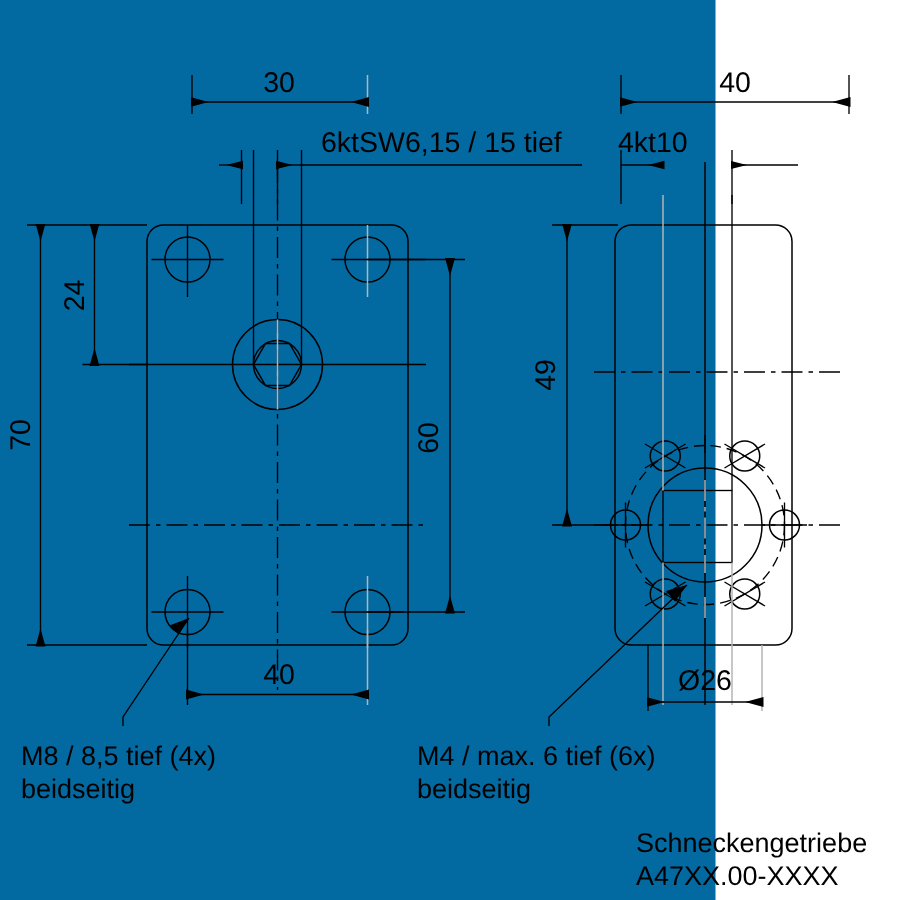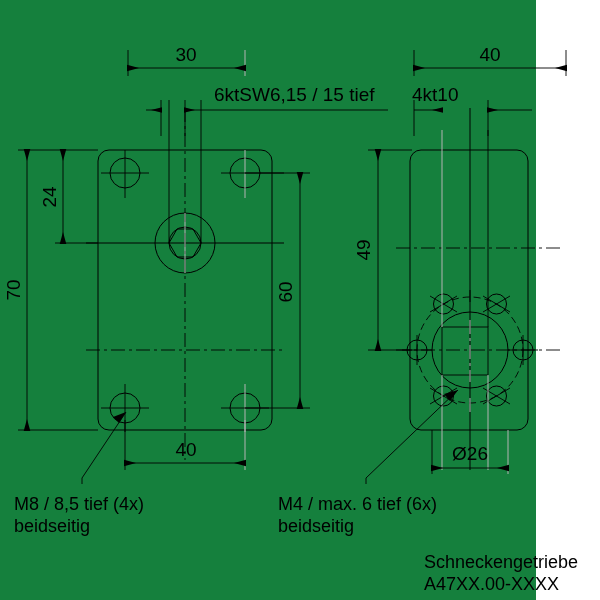--- a/index.html
+++ b/index.html
@@ -8,23 +8,23 @@
     background: #ffffff;
   }
   body {
     width: 600px;
     height: 600px;
     font-family: "Liberation Sans", sans-serif;
     overflow: hidden;
   }
   #drawing-root {
     position: relative;
-    width: 536px;
+    width: 477px;
     height: 600px;
-    background: #15803d;
+    background: #0369a1;
   }
   svg.sheet {
     position: absolute;
     top: 0;
     left: 0;
     width: 600px;
     height: 600px;
     display: block;
   }
   .ln {

